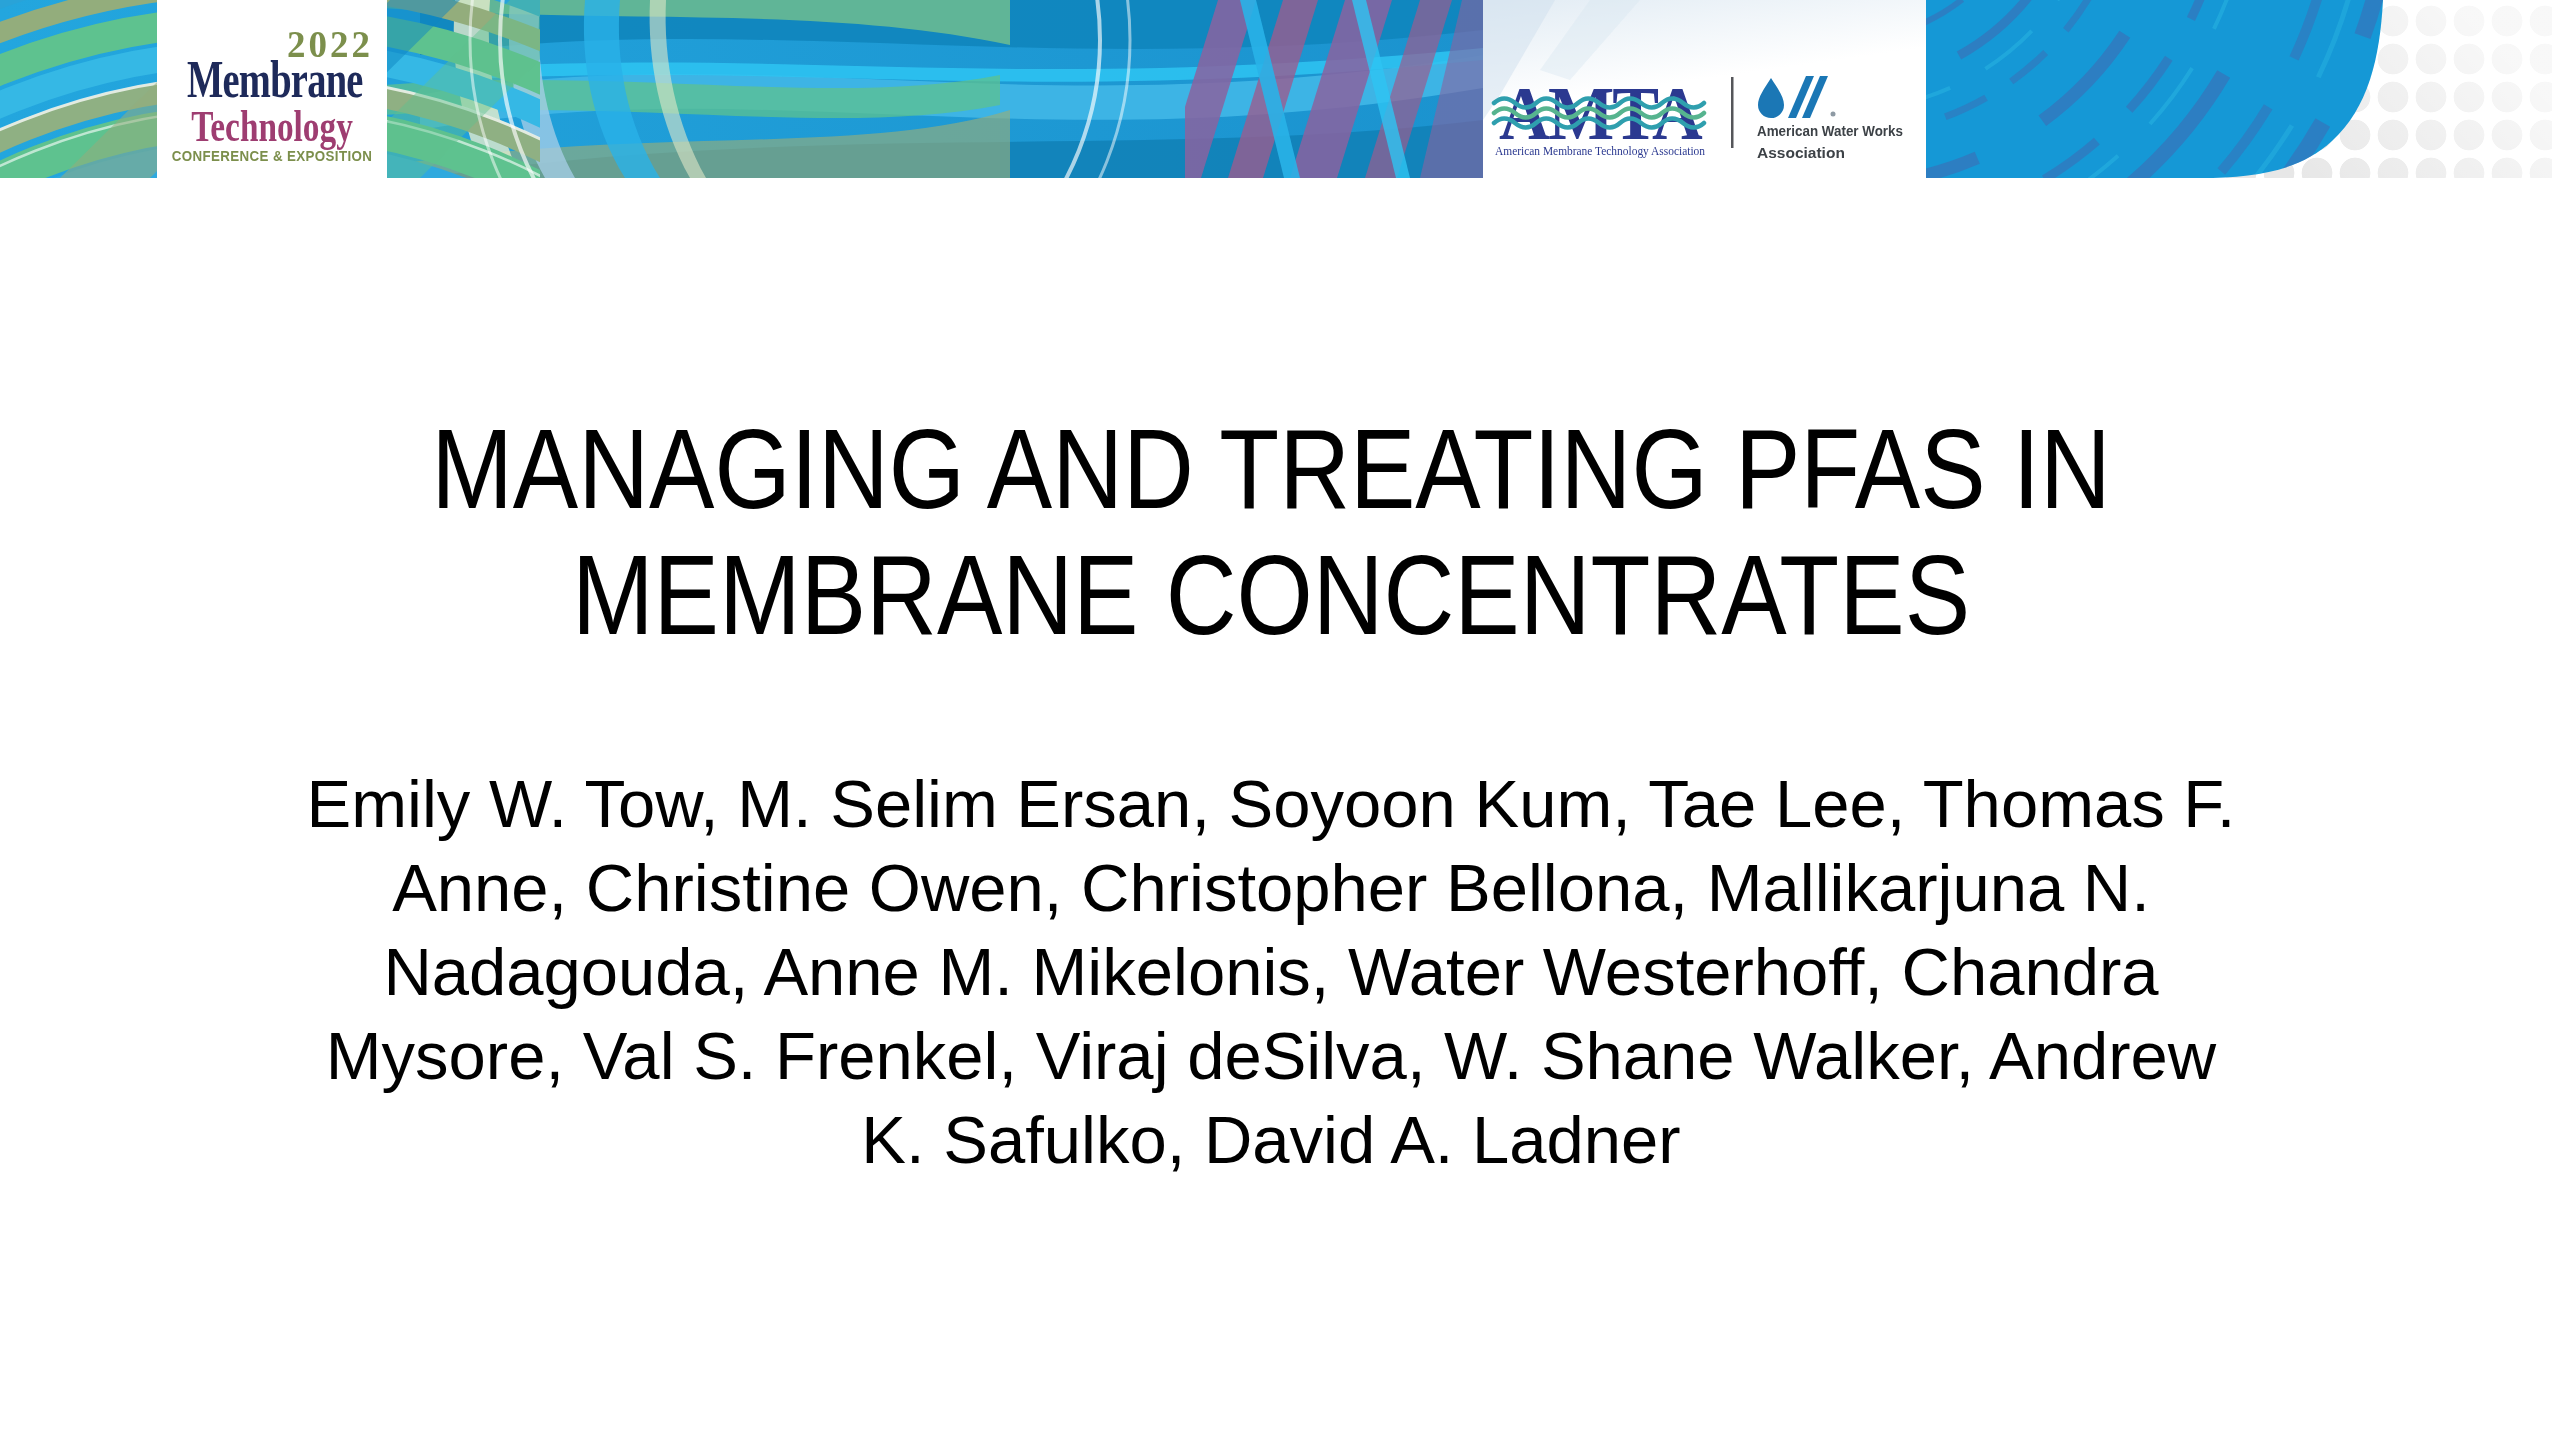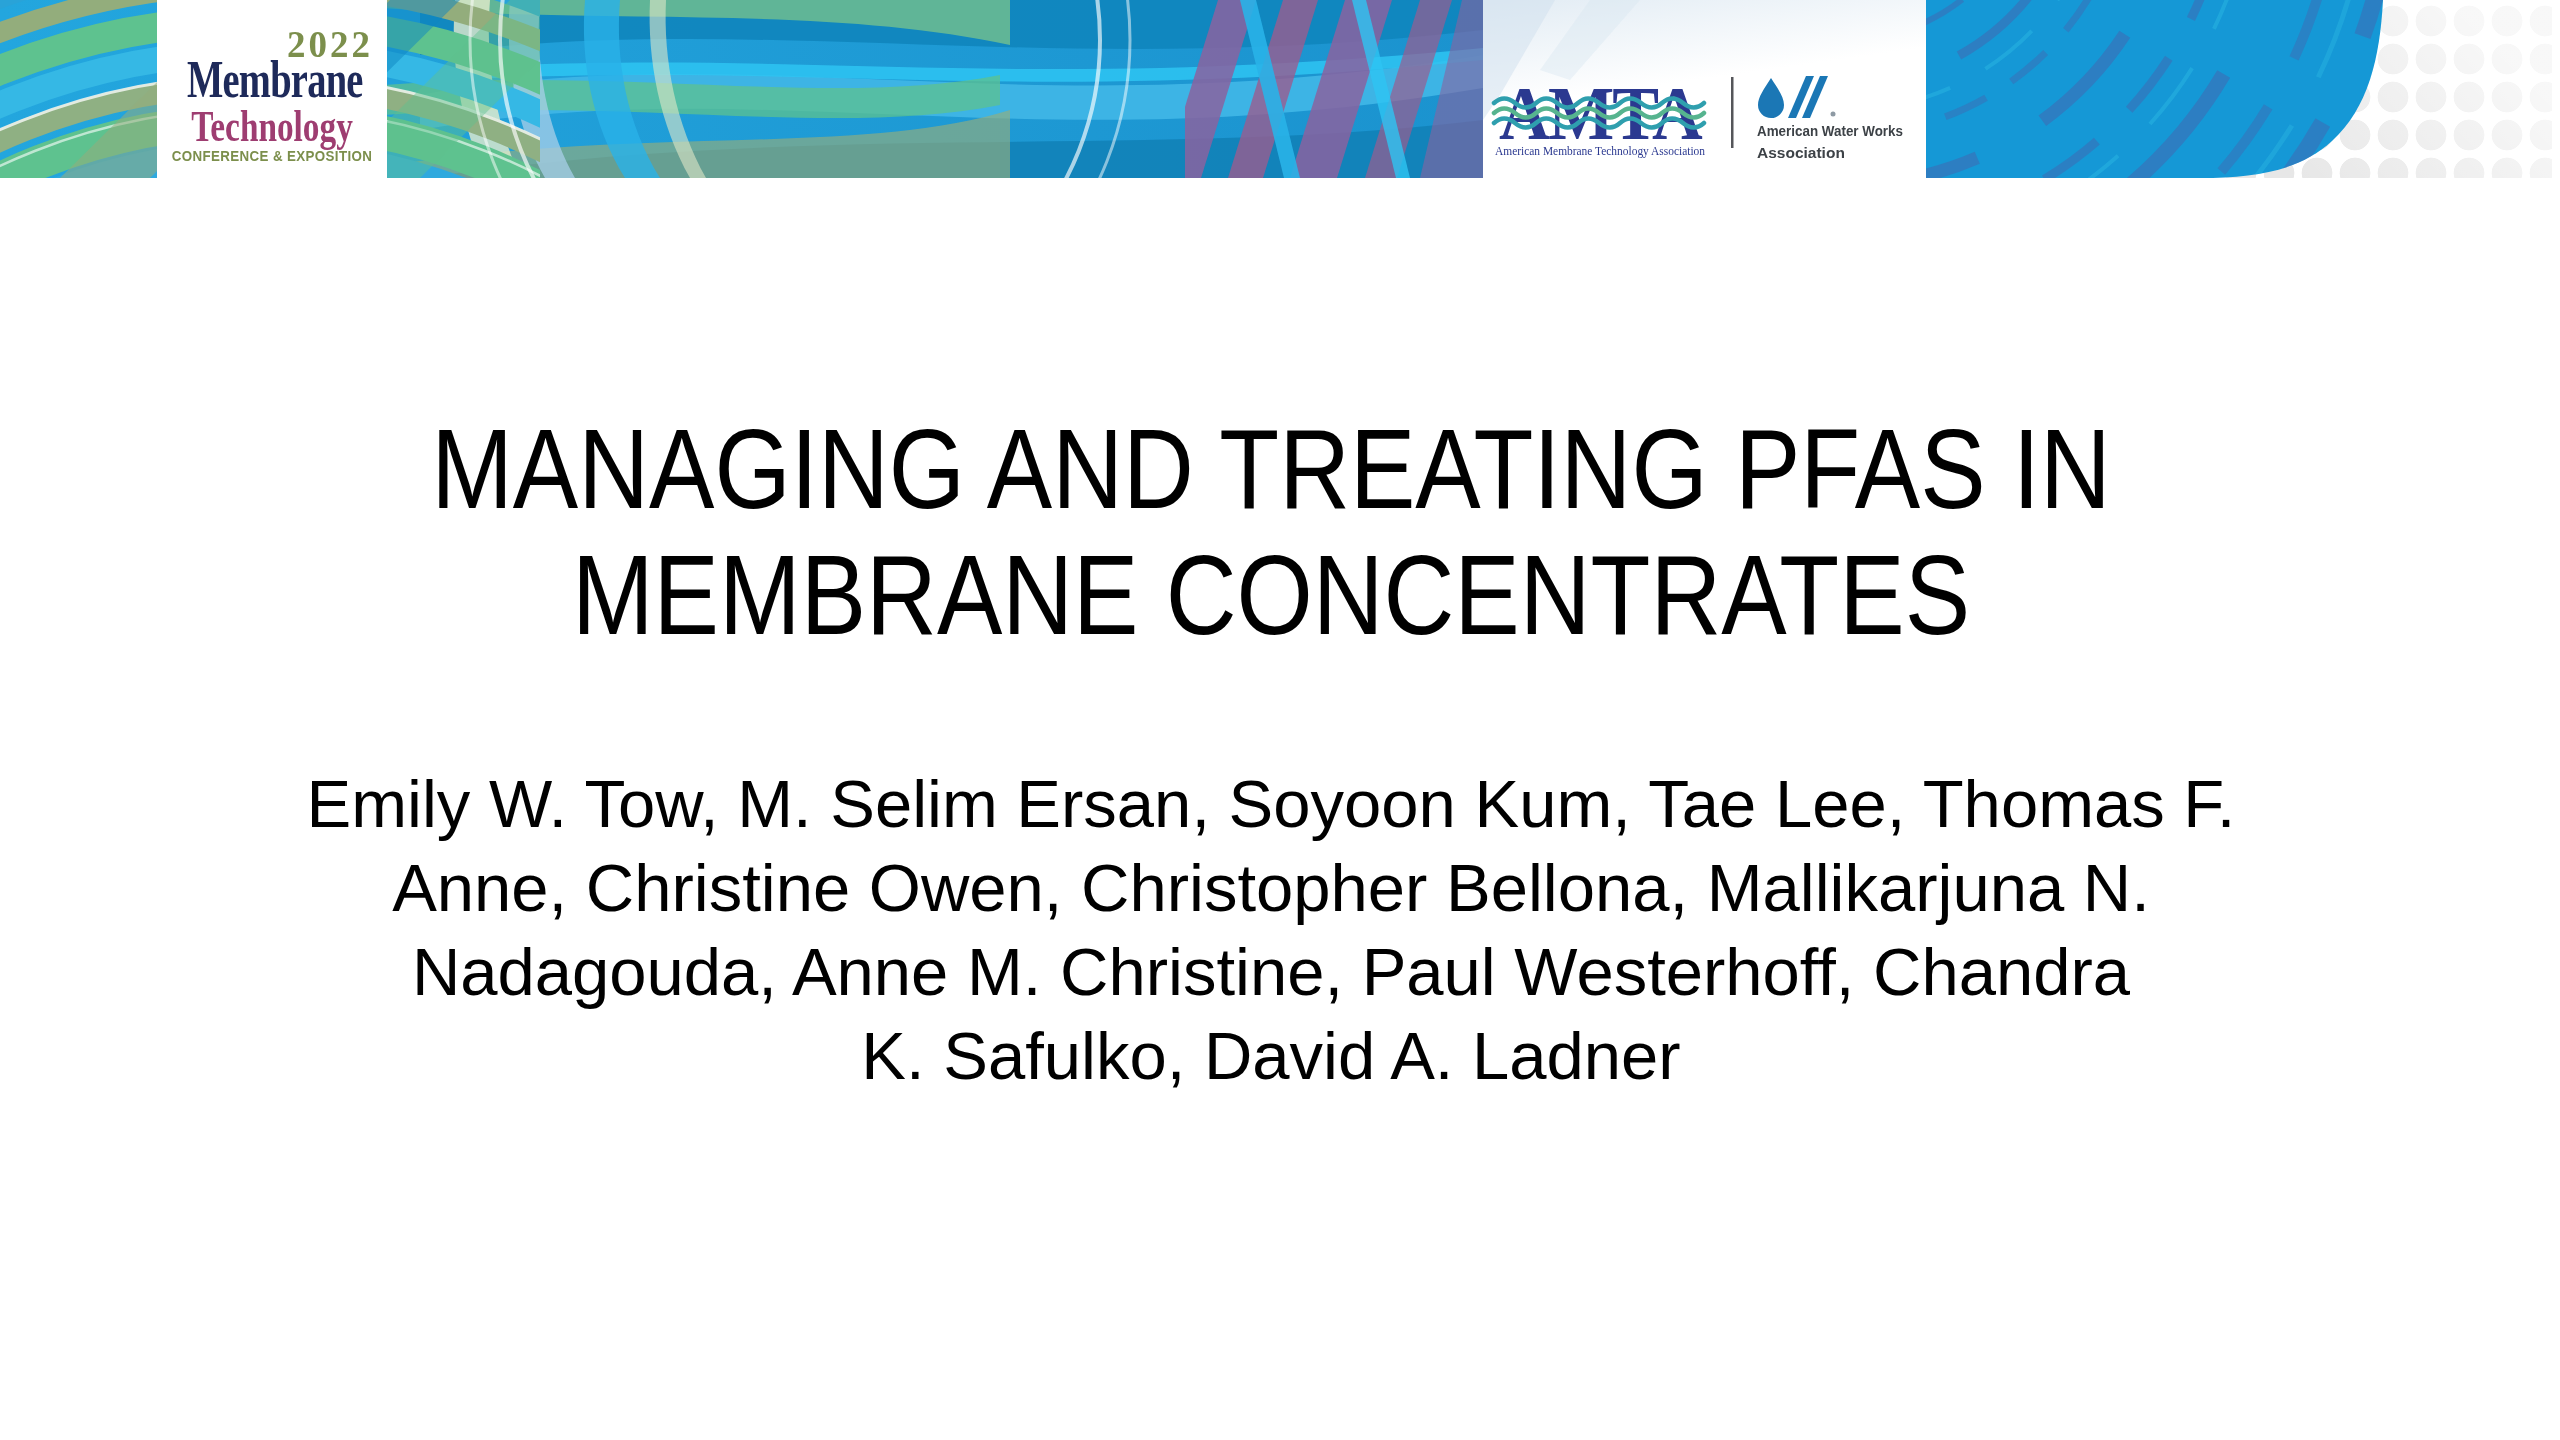--- a/index.html
+++ b/index.html
@@ -177,17 +177,18 @@
   </div>
 
   <div class="title">
     <div>MANAGING AND TREATING PFAS IN</div>
     <div>MEMBRANE CONCENTRATES</div>
   </div>
 
   <div class="authors">
     <div>Emily W. Tow, M. Selim Ersan, Soyoon Kum, Tae Lee, Thomas F.</div>
     <div>Anne, Christine Owen, Christopher Bellona, Mallikarjuna N.</div>
-    <div>Nadagouda, Anne M. Christine, Paul Westerhoff, Chandra</div>
+    <div>Nadagouda, Anne M. Mikelonis, Water Westerhoff, Chandra</div>
+    <div>Mysore, Val S. Frenkel, Viraj deSilva, W. Shane Walker, Andrew</div>
     <div>K. Safulko, David A. Ladner</div>
   </div>
 
 </div>
 
 </body></html>

